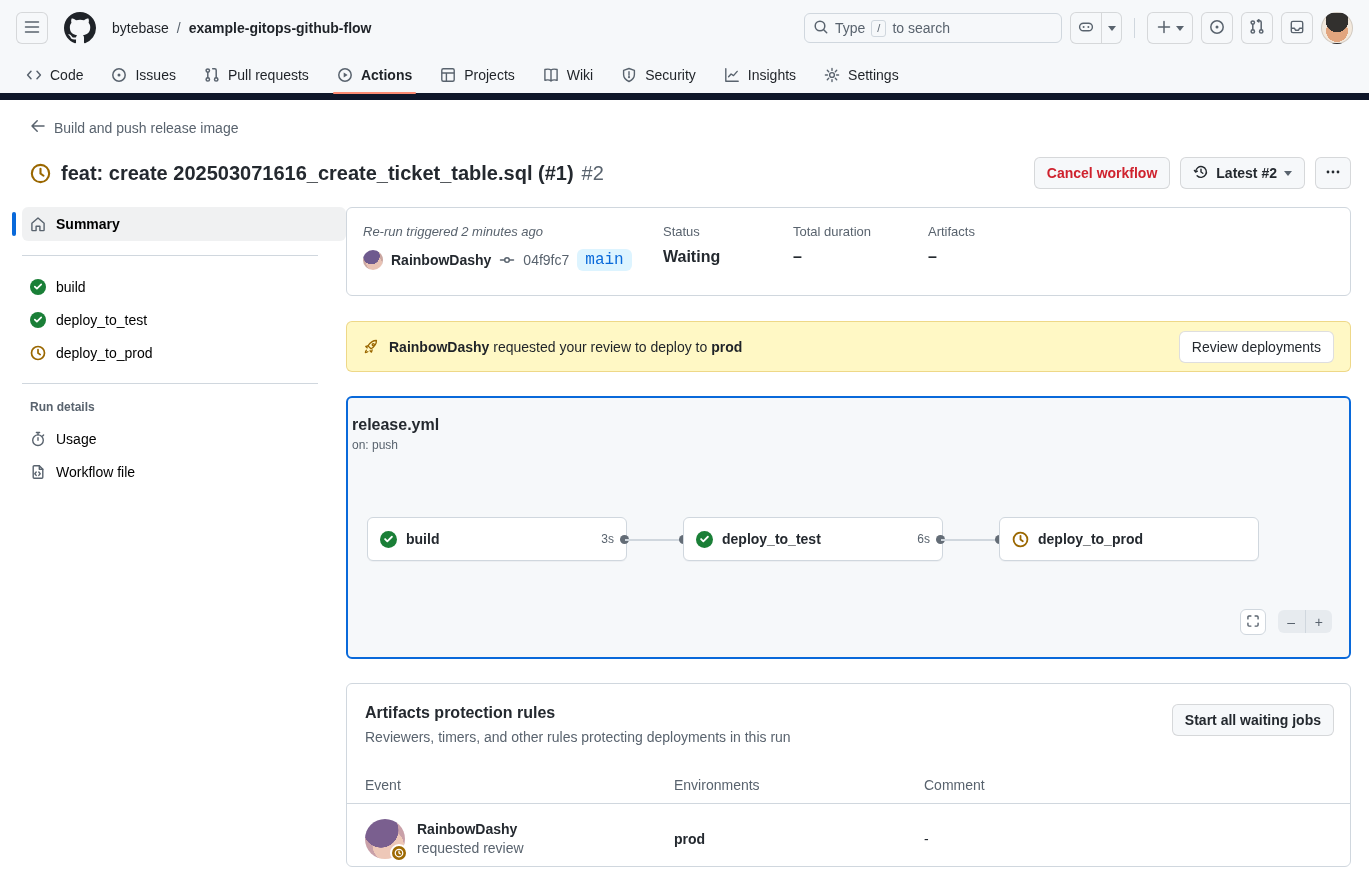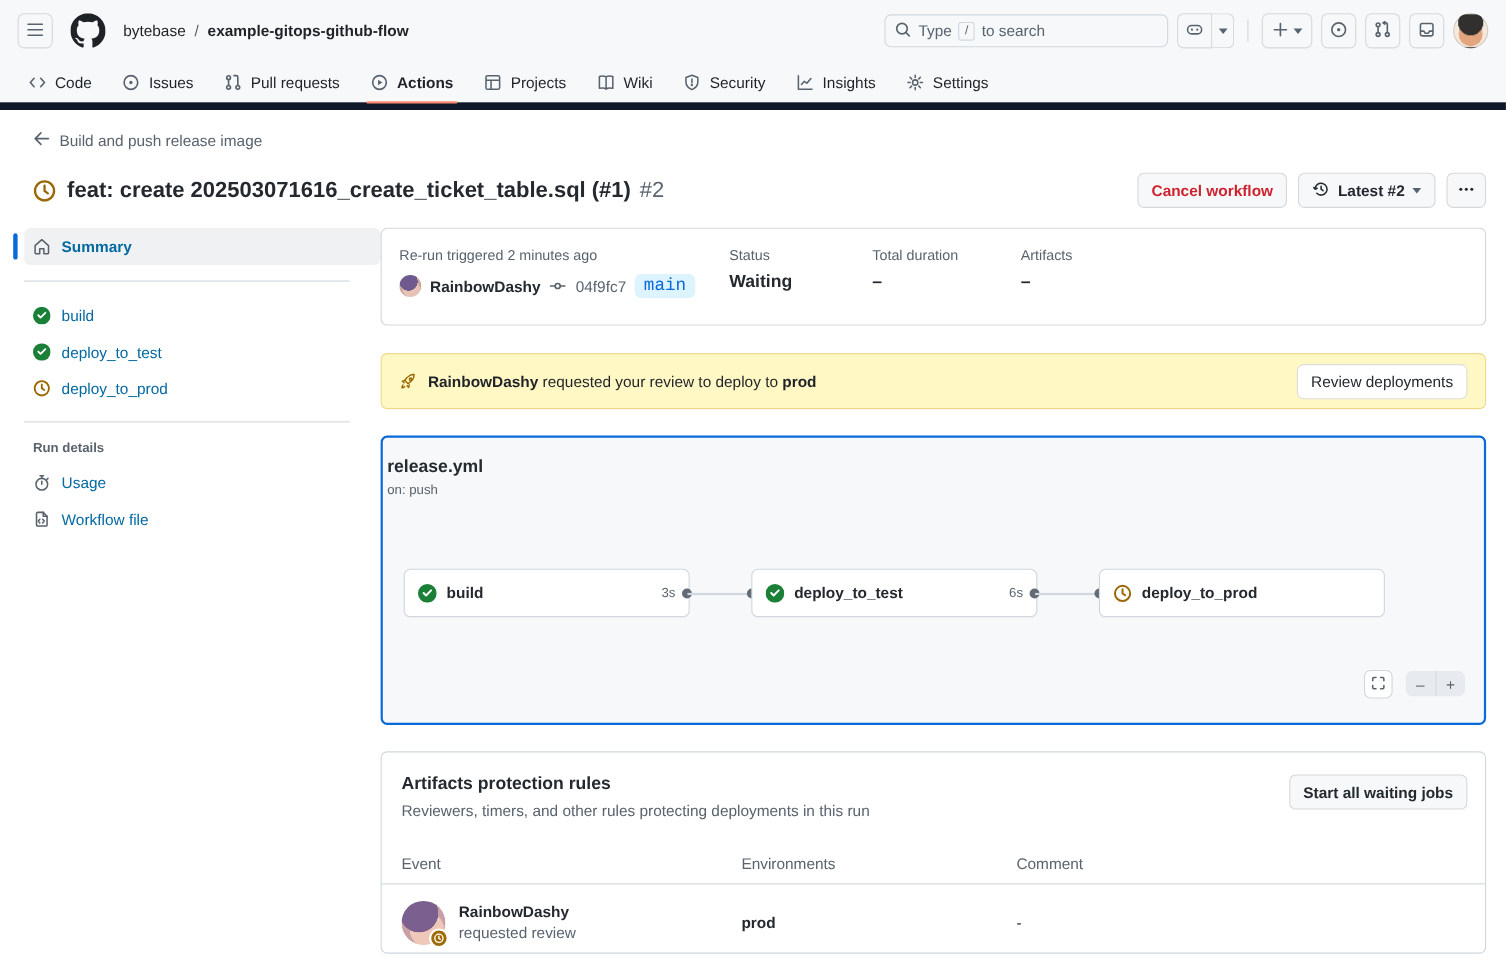--- a/index.html
+++ b/index.html
@@ -47,35 +47,35 @@
   .btn { height:32px; padding:0 12px; border:1px solid rgba(31,35,40,.15); border-radius:6px; background:#f6f8fa;
          font-size:14px; font-weight:600; color:#24292f; display:flex; align-items:center; gap:7px; cursor:pointer;
          font-family:"Liberation Sans",sans-serif; }
   .btn.danger-text { color:#cf222e; }
   .btn.kebab { padding:0 9px; }
 
   
   .content-row { display:flex; padding:0 18px 0 16px; margin-top:18px; }
   aside.run-side { width:330px; flex:none; padding-left:6px; }
   .side-item { height:34px; display:flex; align-items:center; gap:10px; padding:0 8px; border-radius:6px;
-               color:#0369a1; cursor:pointer; position:relative; width:324px; }
+               color:#000000; cursor:pointer; position:relative; width:324px; }
   .side-item .s-icon { color:#59636e; display:flex; width:16px; }
   .side-item.selected { background:rgba(129,139,152,.12); font-weight:600; }
   .side-item.selected::before { content:""; position:absolute; left:-10px; top:5px; width:4px; height:24px; border-radius:3px; background:#0969da; }
   .side-divider { border:0; border-top:1px solid #d0d7de; margin:14px 0; width:296px; }
   .side-heading { font-size:12px; font-weight:600; color:#59636e; padding:2px 8px; margin-bottom:6px; }
   .side-list .side-item { height:33px; font-weight:400; }
 
   .main-col { flex:1; min-width:0; }
 
   
   .card { border:1px solid #d0d7de; border-radius:6px; background:#fff; }
   .status-card { height:89px; display:flex; padding:16px; }
   .sc-left { width:300px; }
-  .sc-trigger { font-size:13px; color:#59636e; }
+  .sc-trigger { font-size:13px; color:#59636e;font-style:italic; }
   .sc-actor { display:flex; align-items:center; gap:8px; margin-top:10px; }
   .mini-avatar { width:20px; height:20px; border-radius:50%;
                  background: radial-gradient(circle at 42% 30%, #6e5a8e 0 45%, transparent 46%),
                              radial-gradient(circle at 55% 65%, #e8c2b4 0 45%, transparent 46%), #caa6a0; }
   .sc-name { font-weight:600; color:#24292f; cursor:pointer; }
   .sc-sha { color:#59636e; cursor:pointer; }
   .branch-badge { background:#ddf4ff; color:#0969da; font-family:"Liberation Mono","DejaVu Sans Mono",monospace;
                   font-size:16px; padding:2px 8px; border-radius:6px; cursor:pointer; }
   .sc-col { margin-left:0; }
   .sc-col .label { font-size:13px; color:#59636e; }

